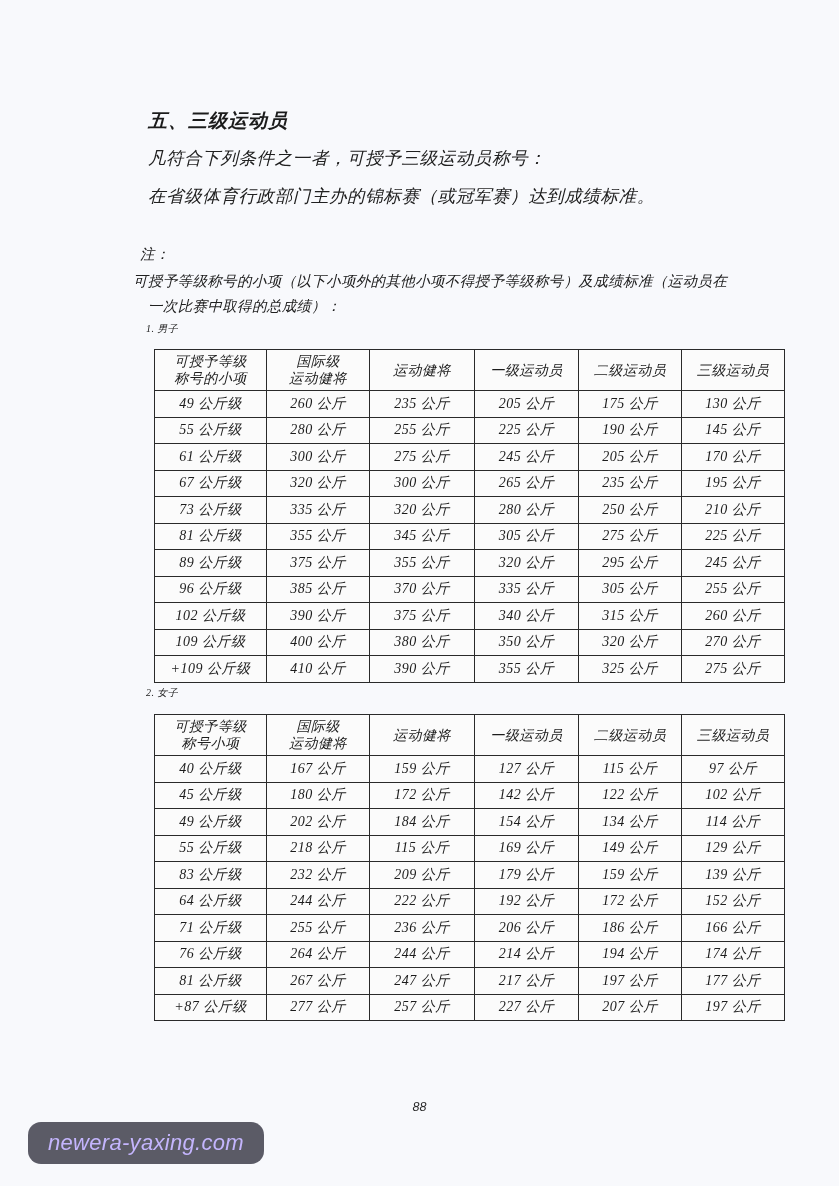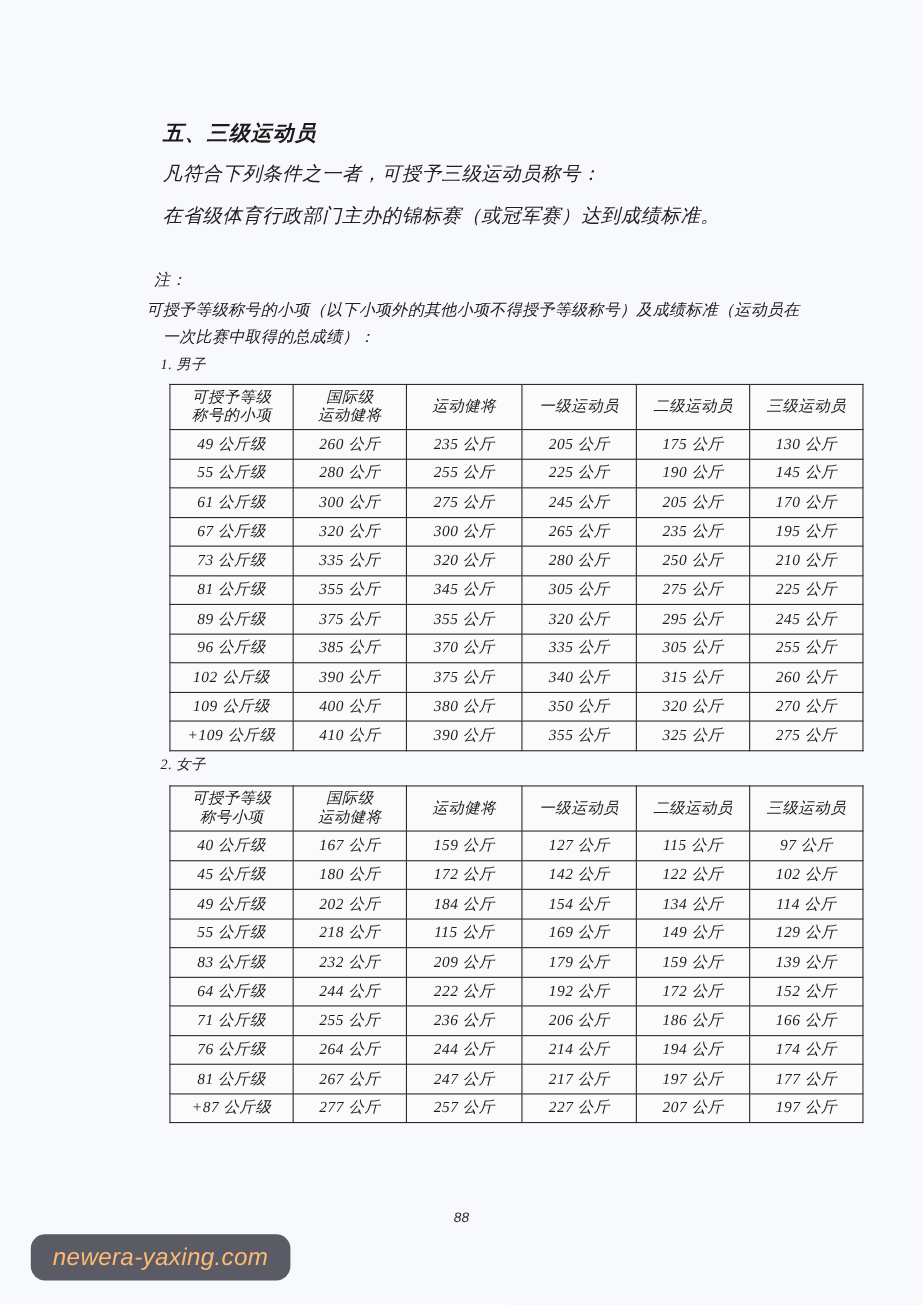--- a/index.html
+++ b/index.html
@@ -59,21 +59,21 @@
     font-size: 14.5px;
     color: #202020;
     letter-spacing: 0.35px;
     white-space: nowrap;
   }
   .note-line-1 { left: 133px; top: 272px; }
   .note-line-2 { left: 148px; top: 297px; }
 
   .table-caption {
     position: absolute;
-    font-size: 13px;
+    font-size: 10px;
     color: #202020;
     letter-spacing: 0.4px;
     white-space: nowrap;
   }
   .caption-men   { left: 146px; top: 322px; }
   .caption-women { left: 146px; top: 686px; }
 
   
   .grade-table {
     position: absolute;
@@ -124,21 +124,21 @@
     text-align: center;
     font-size: 12.5px;
     color: #2b2b2b;
     font-family: "Liberation Sans", sans-serif;
   }
   .watermark {
     position: absolute;
     left: 28px;
     top: 1122px;
     background: #5b5b66;
-    color: #fdba74;
+    color: #c4b5fd;
     border-radius: 13px;
     padding: 10px 20px;
     font-size: 22px;
     font-family: "Liberation Sans", sans-serif;
     letter-spacing: 0.3px;
     line-height: 1;
   }
 </style>
 </head>
 <body>

